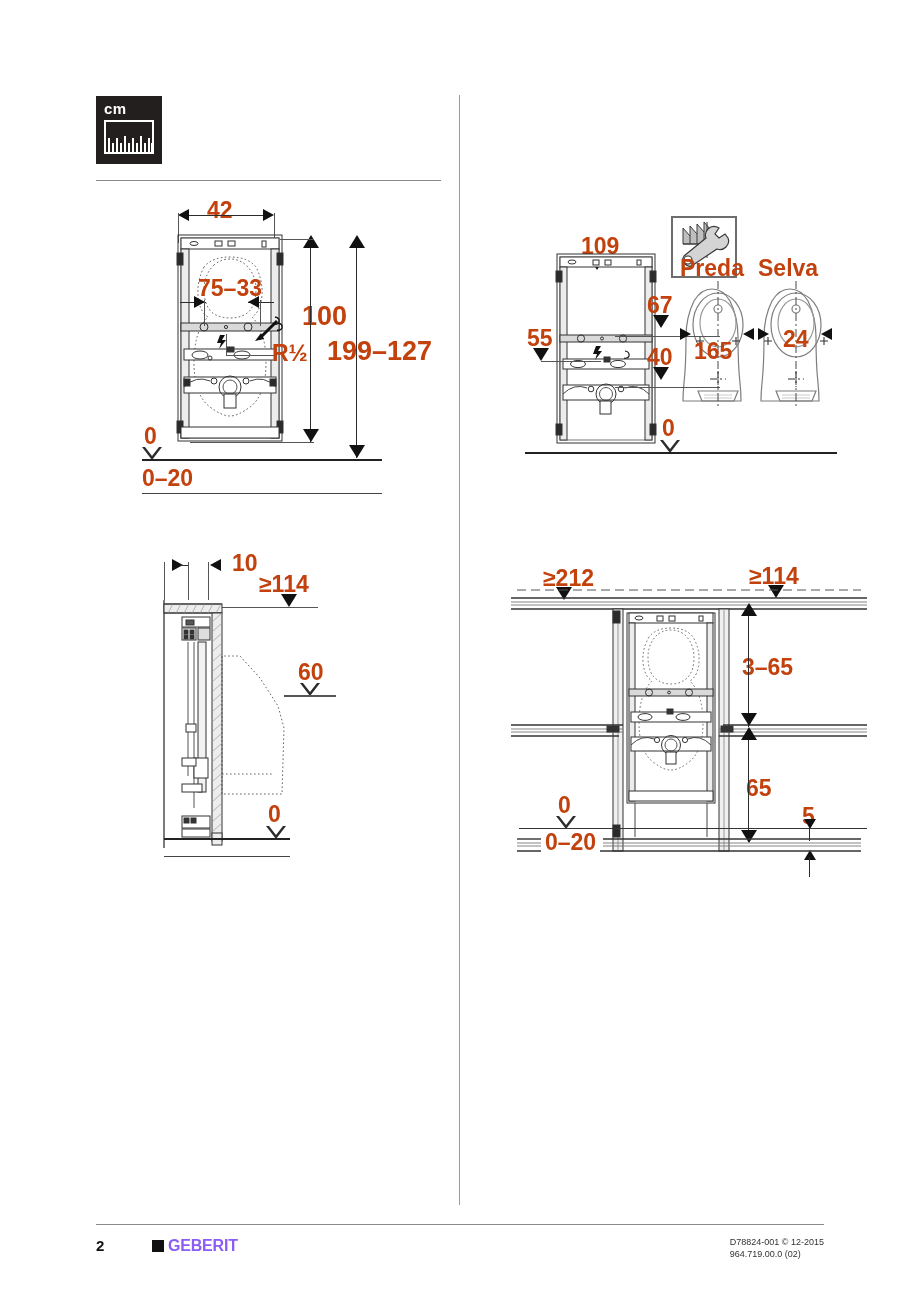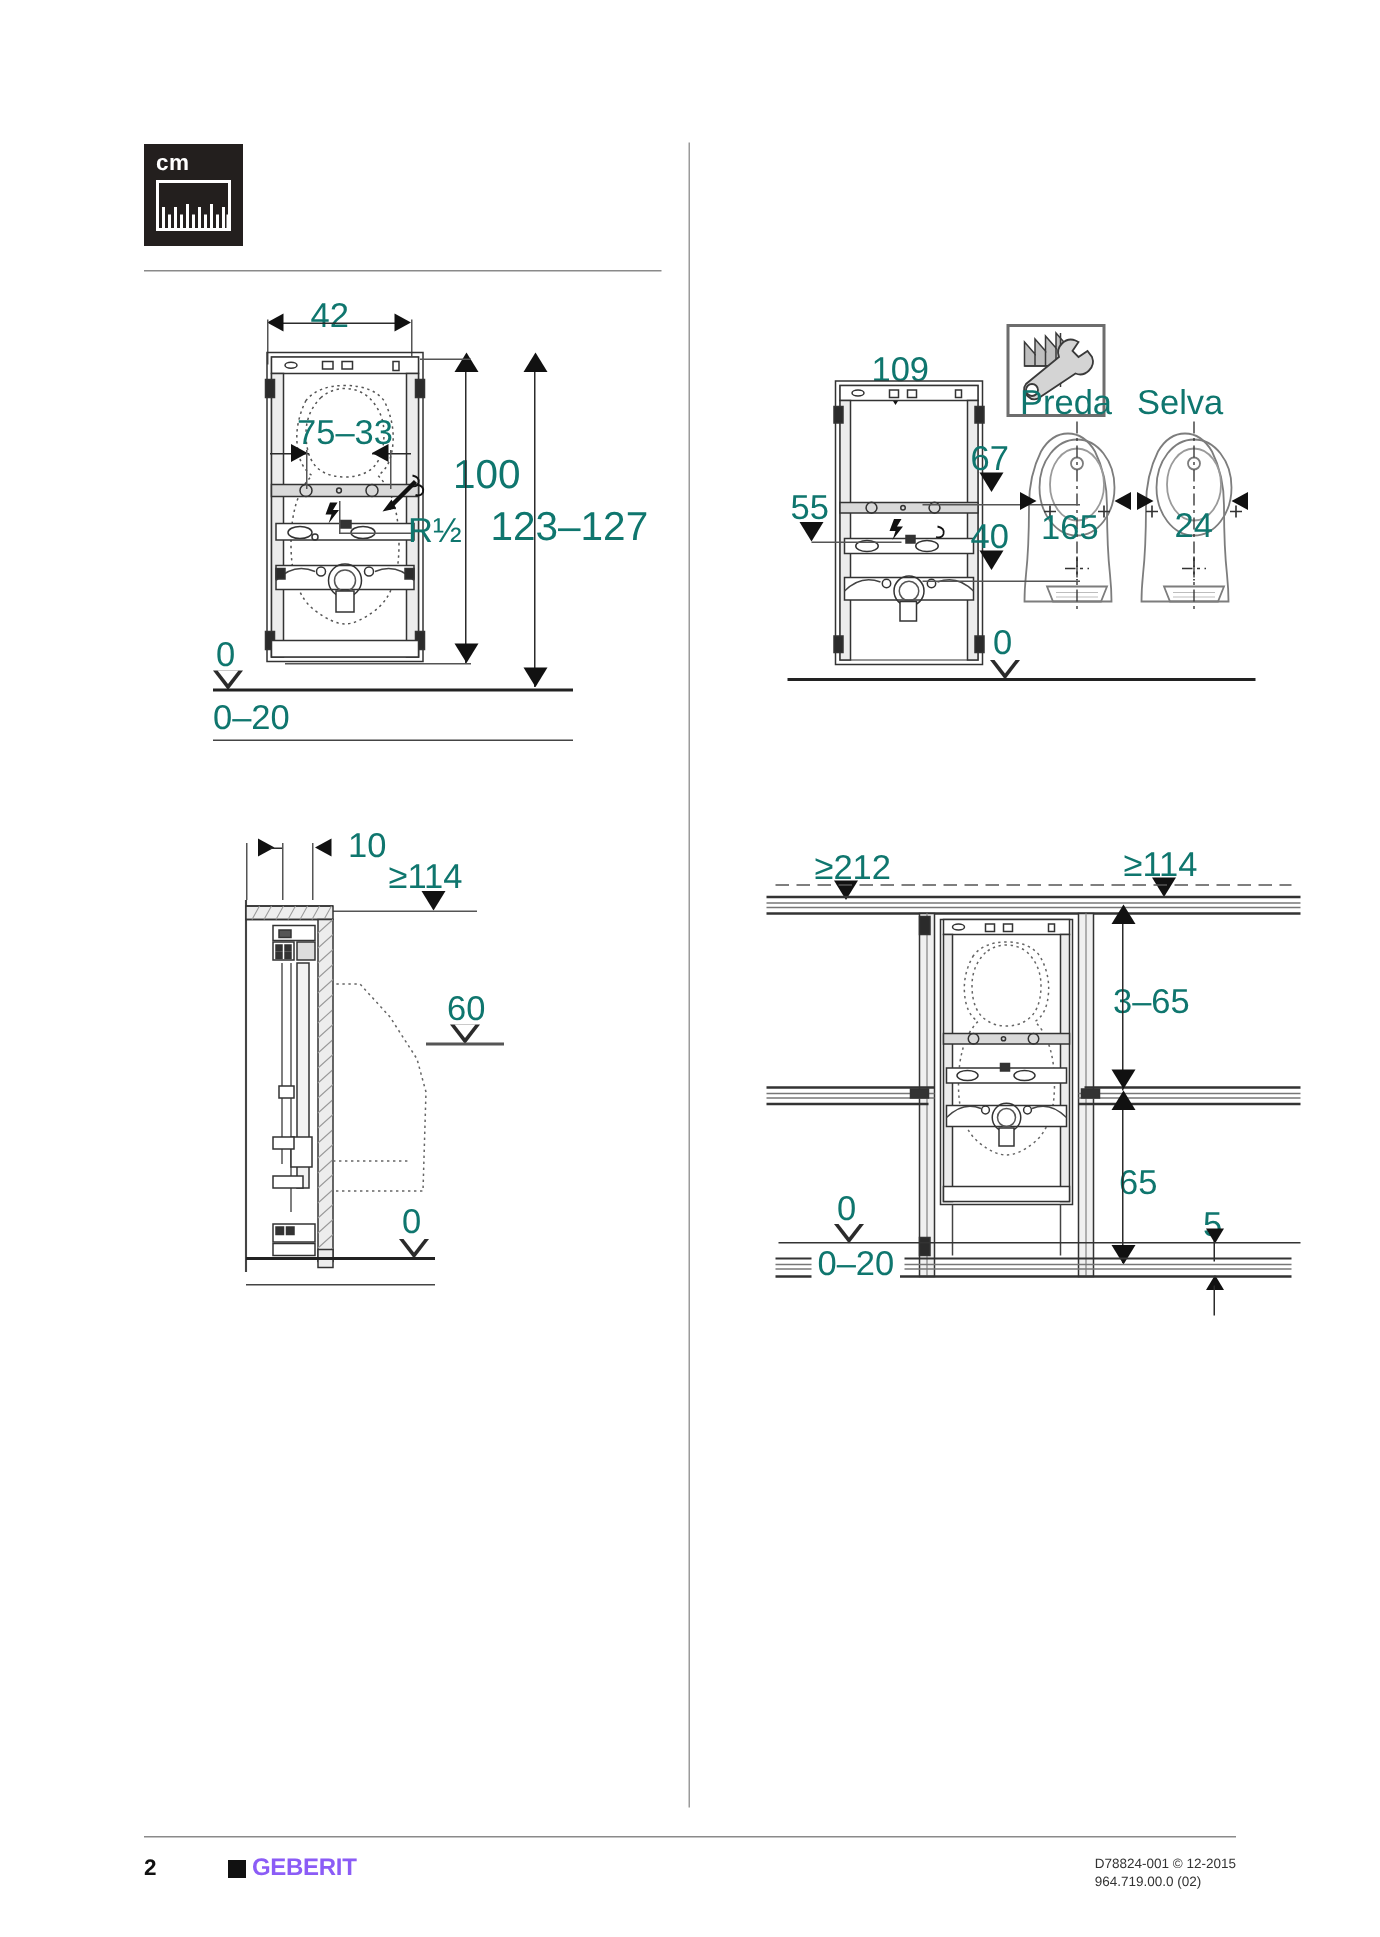--- a/index.html
+++ b/index.html
@@ -13,21 +13,21 @@
   .cm-badge{left:96px;top:96px;width:66px;height:68px;background:#231f1e;}
   .cm-badge .cm-text{position:absolute;left:8px;top:4px;font-size:15px;font-weight:700;color:#ffffff;letter-spacing:.3px;font-family:"Liberation Sans",sans-serif;}
   .cm-badge .ruler{position:absolute;left:8px;top:24px;width:50px;height:34px;border:2px solid #ffffff;box-sizing:border-box;overflow:hidden;background:#231f1e;}
   .cm-badge .ruler i{position:absolute;bottom:0;width:2px;background:#ffffff;}
 
   
   .hrule{background:#8a8a8a;height:1px;}
   .vdivider{background:#9b9b9b;width:1px;}
 
   
-  .lbl{font-family:"Liberation Sans",sans-serif;font-weight:400;color:#0f766e;white-space:nowrap;line-height:1;}
+  .lbl{font-family:"Liberation Sans",sans-serif;font-weight:700;color:#c2410c;white-space:nowrap;line-height:1;}
   .lbl.s28{font-size:27px;}
   .lbl.s24{font-size:23px;}
 
   
   .dl{position:absolute;background:#2b2b2b;}            
   .dl.h{height:1px;}
   .dl.v{width:1px;}
   .gl{position:absolute;background:#555;}               
   .gl.h{height:1px;}
   .gl.v{width:1px;}
@@ -163,21 +163,21 @@
     <div class="gl h" style="left:96px;top:160px;width:48px;"></div>
     <div class="gl v" style="left:96px;top:139px;height:22px;"></div>
 
     <div class="abs lbl s28" style="left:172px;top:108px;">100</div>
     <div class="dl v" style="left:180px;top:44px;height:203px;"></div>
     <div class="ar up" style="left:173px;top:40px;"></div>
     <div class="ar down" style="left:173px;top:234px;"></div>
     <div class="gl h" style="left:150px;top:44px;width:34px;"></div>
     <div class="gl h" style="left:60px;top:247px;width:124px;"></div>
 
-    <div class="abs lbl s28" style="left:197px;top:143px;">123–127</div>
+    <div class="abs lbl s28" style="left:197px;top:143px;">199–127</div>
     <div class="dl v" style="left:226px;top:44px;height:219px;"></div>
     <div class="ar up" style="left:219px;top:40px;"></div>
     <div class="ar down" style="left:219px;top:250px;"></div>
 
     <div class="abs lbl s24" style="left:14px;top:230px;">0</div>
     <div class="dtri" style="left:12px;top:252px;"></div>
     <div class="abs thk h" style="left:12px;top:264px;width:240px;"></div>
 
     <div class="abs lbl s24" style="left:12px;top:272px;">0–20</div>
     <div class="abs hrule" style="left:12px;top:298px;width:240px;background:#444;"></div>
@@ -287,21 +287,21 @@
     <div class="gl h" style="left:110px;top:141px;width:105px;"></div>
 
     <div class="abs lbl s24" style="left:142px;top:151px;">40</div>
     <div class="ar down" style="left:148px;top:172px;"></div>
     <div class="gl h" style="left:110px;top:192px;width:105px;"></div>
 
     <div class="abs lbl s24" style="left:189px;top:145px;"><span>16</span><span class="sup">5</span></div>
     <div class="ar right" style="left:175px;top:133px;"></div>
     <div class="ar left" style="left:238px;top:133px;"></div>
 
-    <div class="abs lbl s24" style="left:278px;top:144px;"><span>24</span><span class="sup"></span></div>
+    <div class="abs lbl s24" style="left:278px;top:133px;"><span>24</span><span class="sup"></span></div>
     <div class="ar right" style="left:253px;top:133px;"></div>
     <div class="ar left" style="left:316px;top:133px;"></div>
 
     <div class="abs lbl s24" style="left:157px;top:222px;">0</div>
     <div class="dtri" style="left:155px;top:245px;"></div>
     <div class="abs thk h" style="left:20px;top:257px;width:312px;"></div>
   </div>
 
   <div class="abs" style="left:150px;top:550px;width:280px;height:320px;">
 

